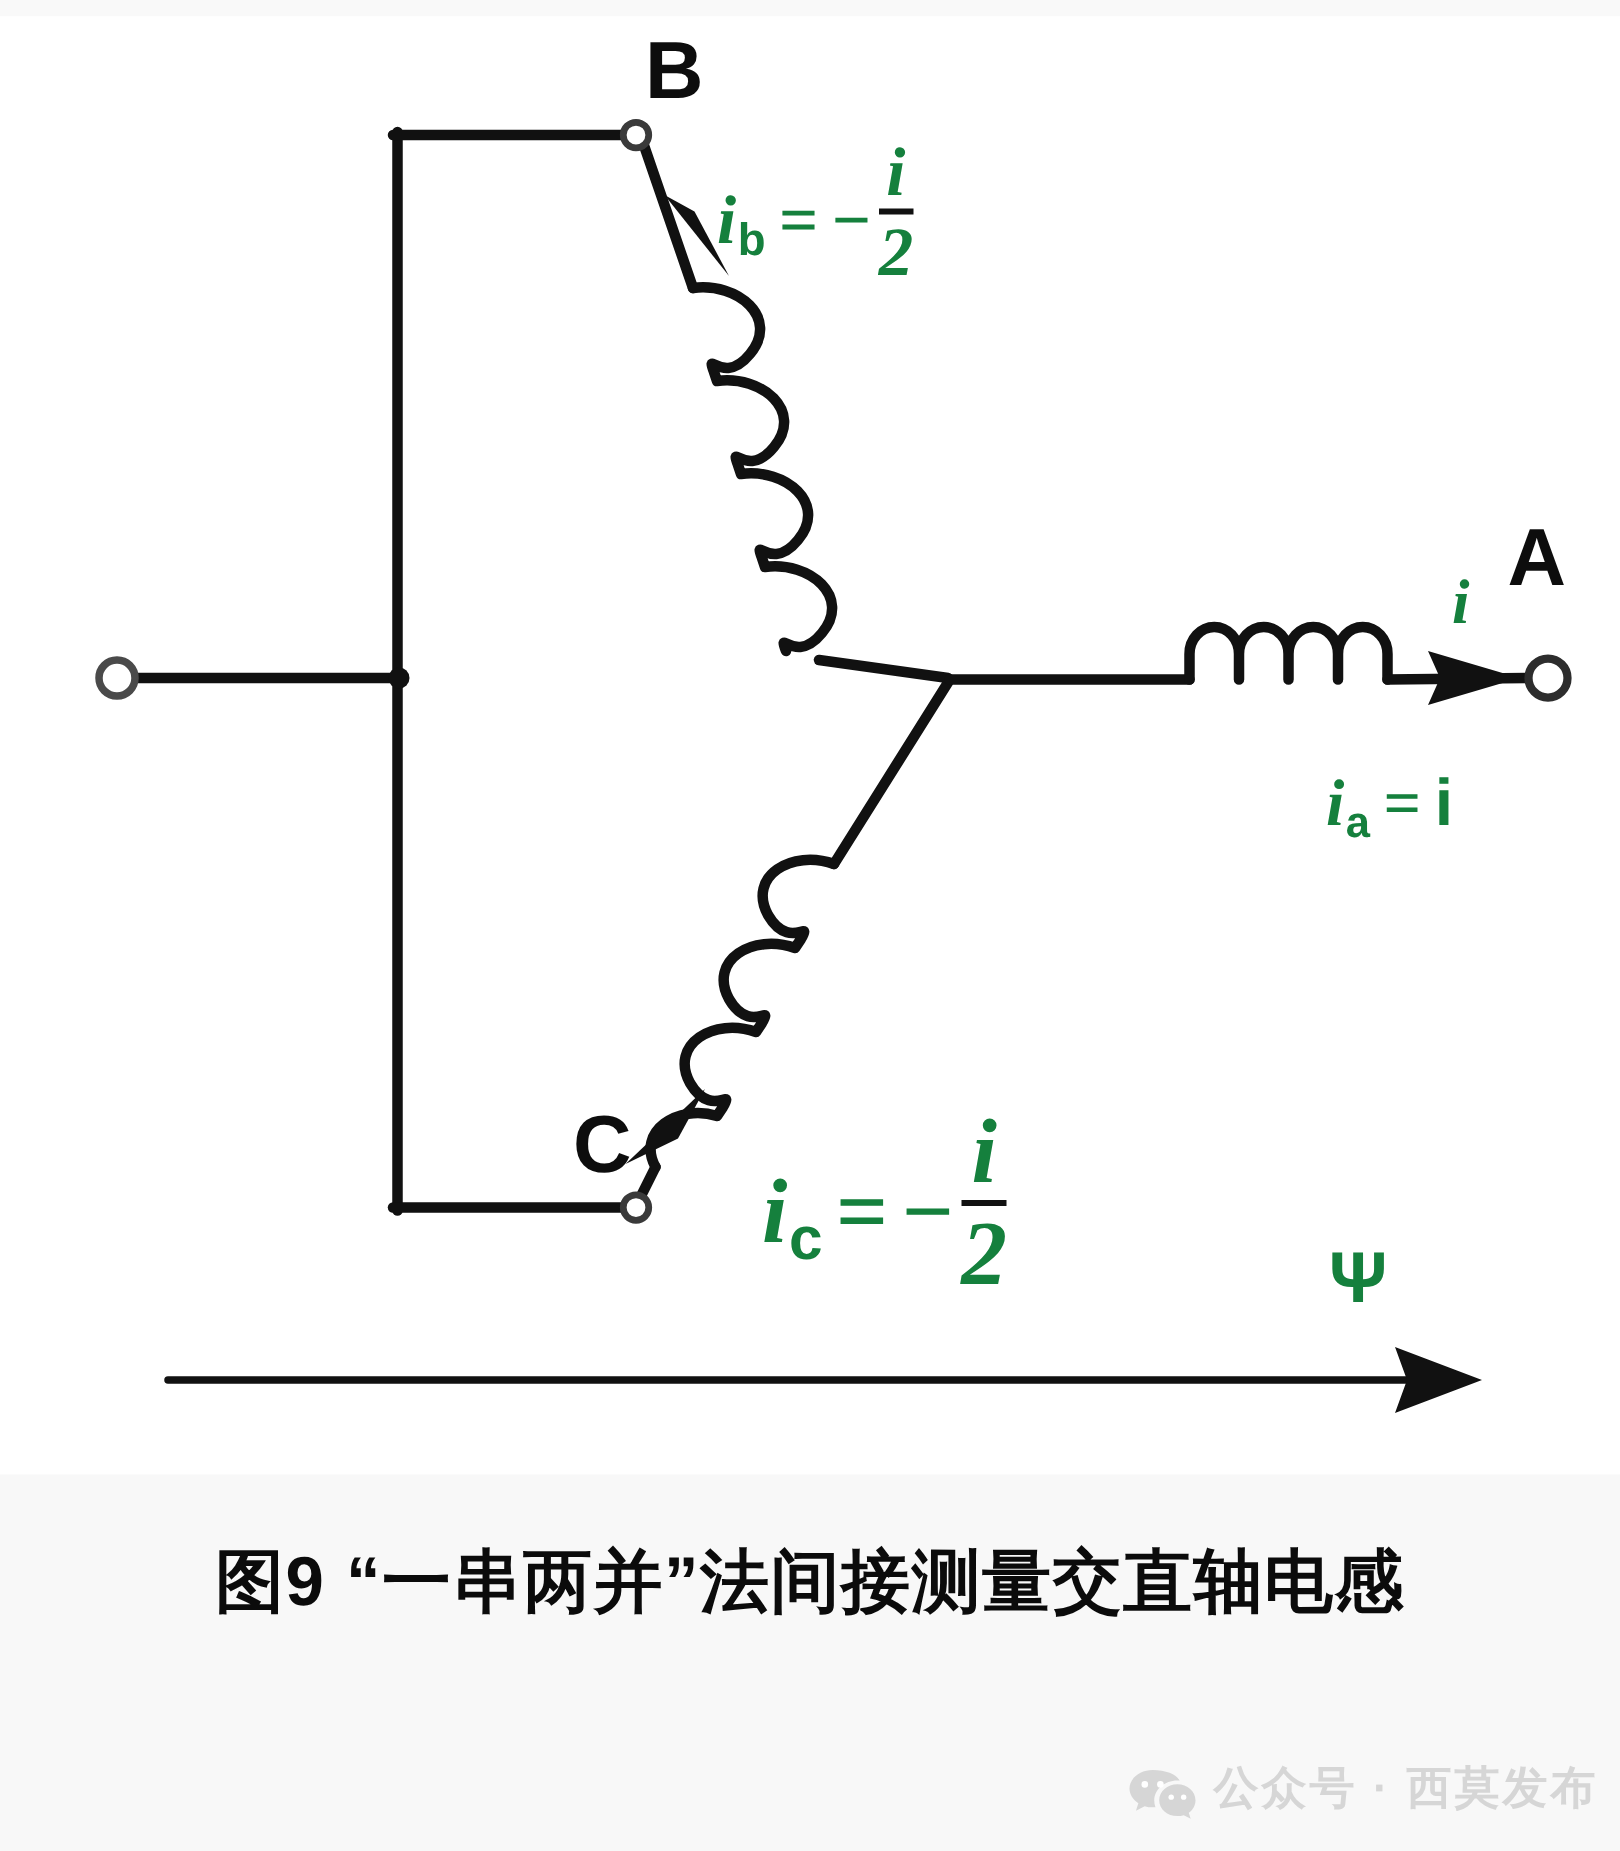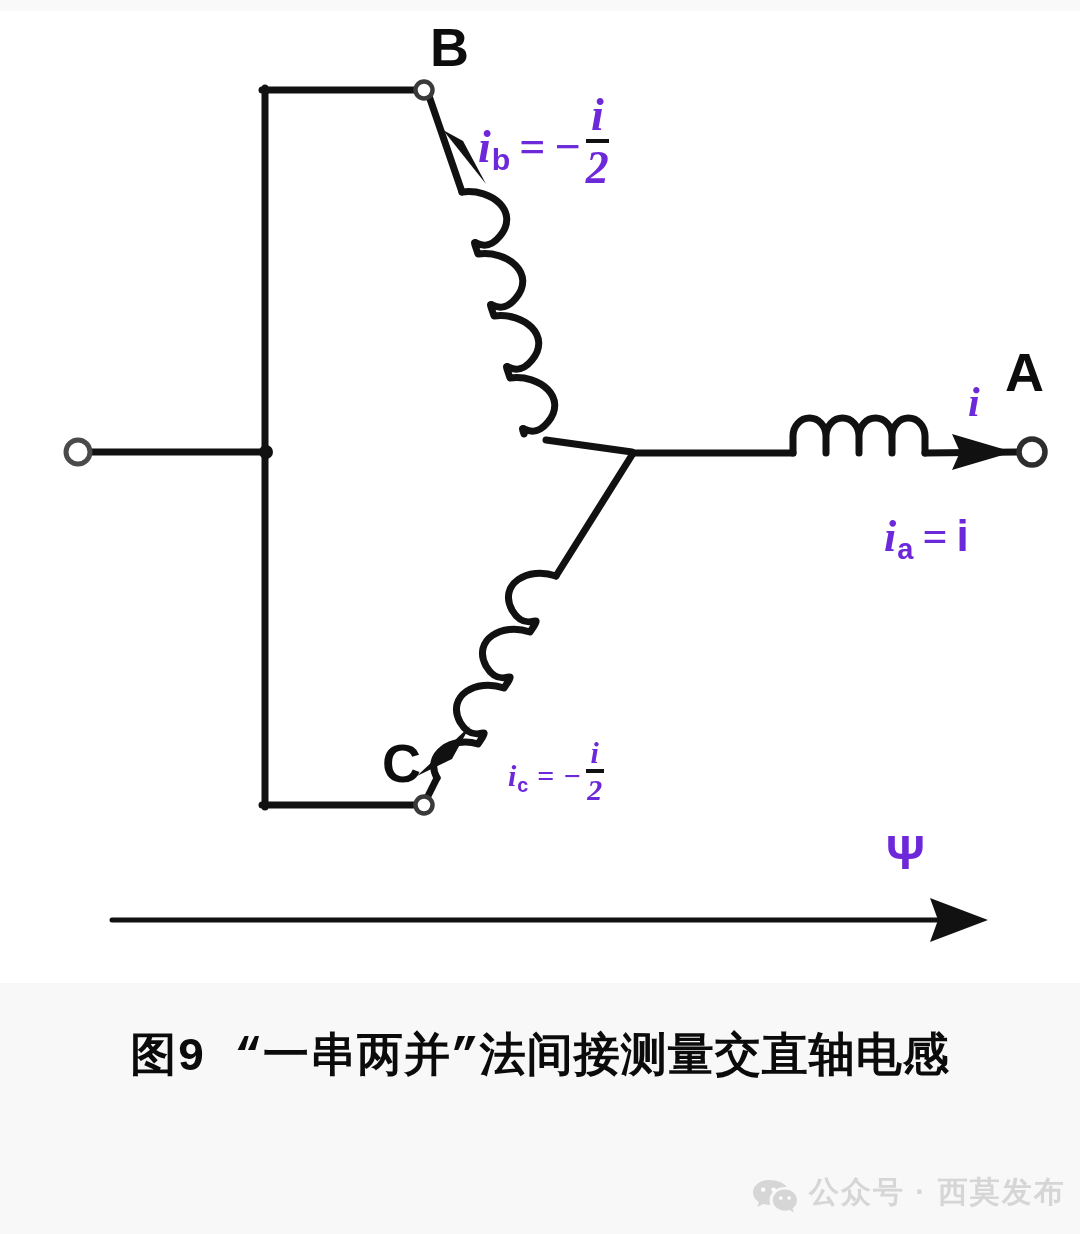--- a/index.html
+++ b/index.html
@@ -36,21 +36,21 @@
   #circuit-svg {
     position: absolute;
     left: 0; top: 0;
     width: 1080px;
     height: 983px;
   }
 
   
   .mathlabel {
     position: absolute;
-    color: #6d28d9;
+    color: #15803d;
     white-space: nowrap;
     line-height: 1;
   }
   .node-letter {
     font-family: "Liberation Sans", sans-serif;
     font-size: 54px;
     font-weight: 700;
     color: #0d0d0d;
   }
   .ital {
@@ -92,36 +92,36 @@
     font-weight: 700;
     margin-right: 5px;
   }
   .upright-i {
     font-family: "Liberation Sans", sans-serif;
     font-weight: 700;
     font-style: normal;
   }
 
   #label-ib { left: 478px; top: 92px; font-size: 46px; }
-  #label-ic { left: 508px; top: 738px; font-size: 30px; }
+  #label-ic { left: 508px; top: 738px; font-size: 61px; }
   #label-i-top { left: 968px; top: 381px; font-size: 42px; }
   #label-ia { left: 884px; top: 498px; font-size: 44px; margin-top: 16px; }
   #label-psi { left: 886px; top: 829px; font-size: 48px; font-family: "Liberation Sans", sans-serif; font-weight: 700; }
   #label-B { left: 430px; top: 20px; }
   #label-A { left: 1005px; top: 345px; }
   #label-C { left: 382px; top: 736px; }
 
   
   #caption {
     position: absolute;
     left: 0;
     top: 1024px;
     width: 1080px;
     text-align: center;
-    font-family: Liberation Mono, monospace;
+    font-family: Liberation Sans, sans-serif;
     font-weight: 700;
     font-size: 46px;
     letter-spacing: 1px;
     color: #0b0b0b;
   }
 
   
   #watermark {
     position: absolute;
     left: 752px;

